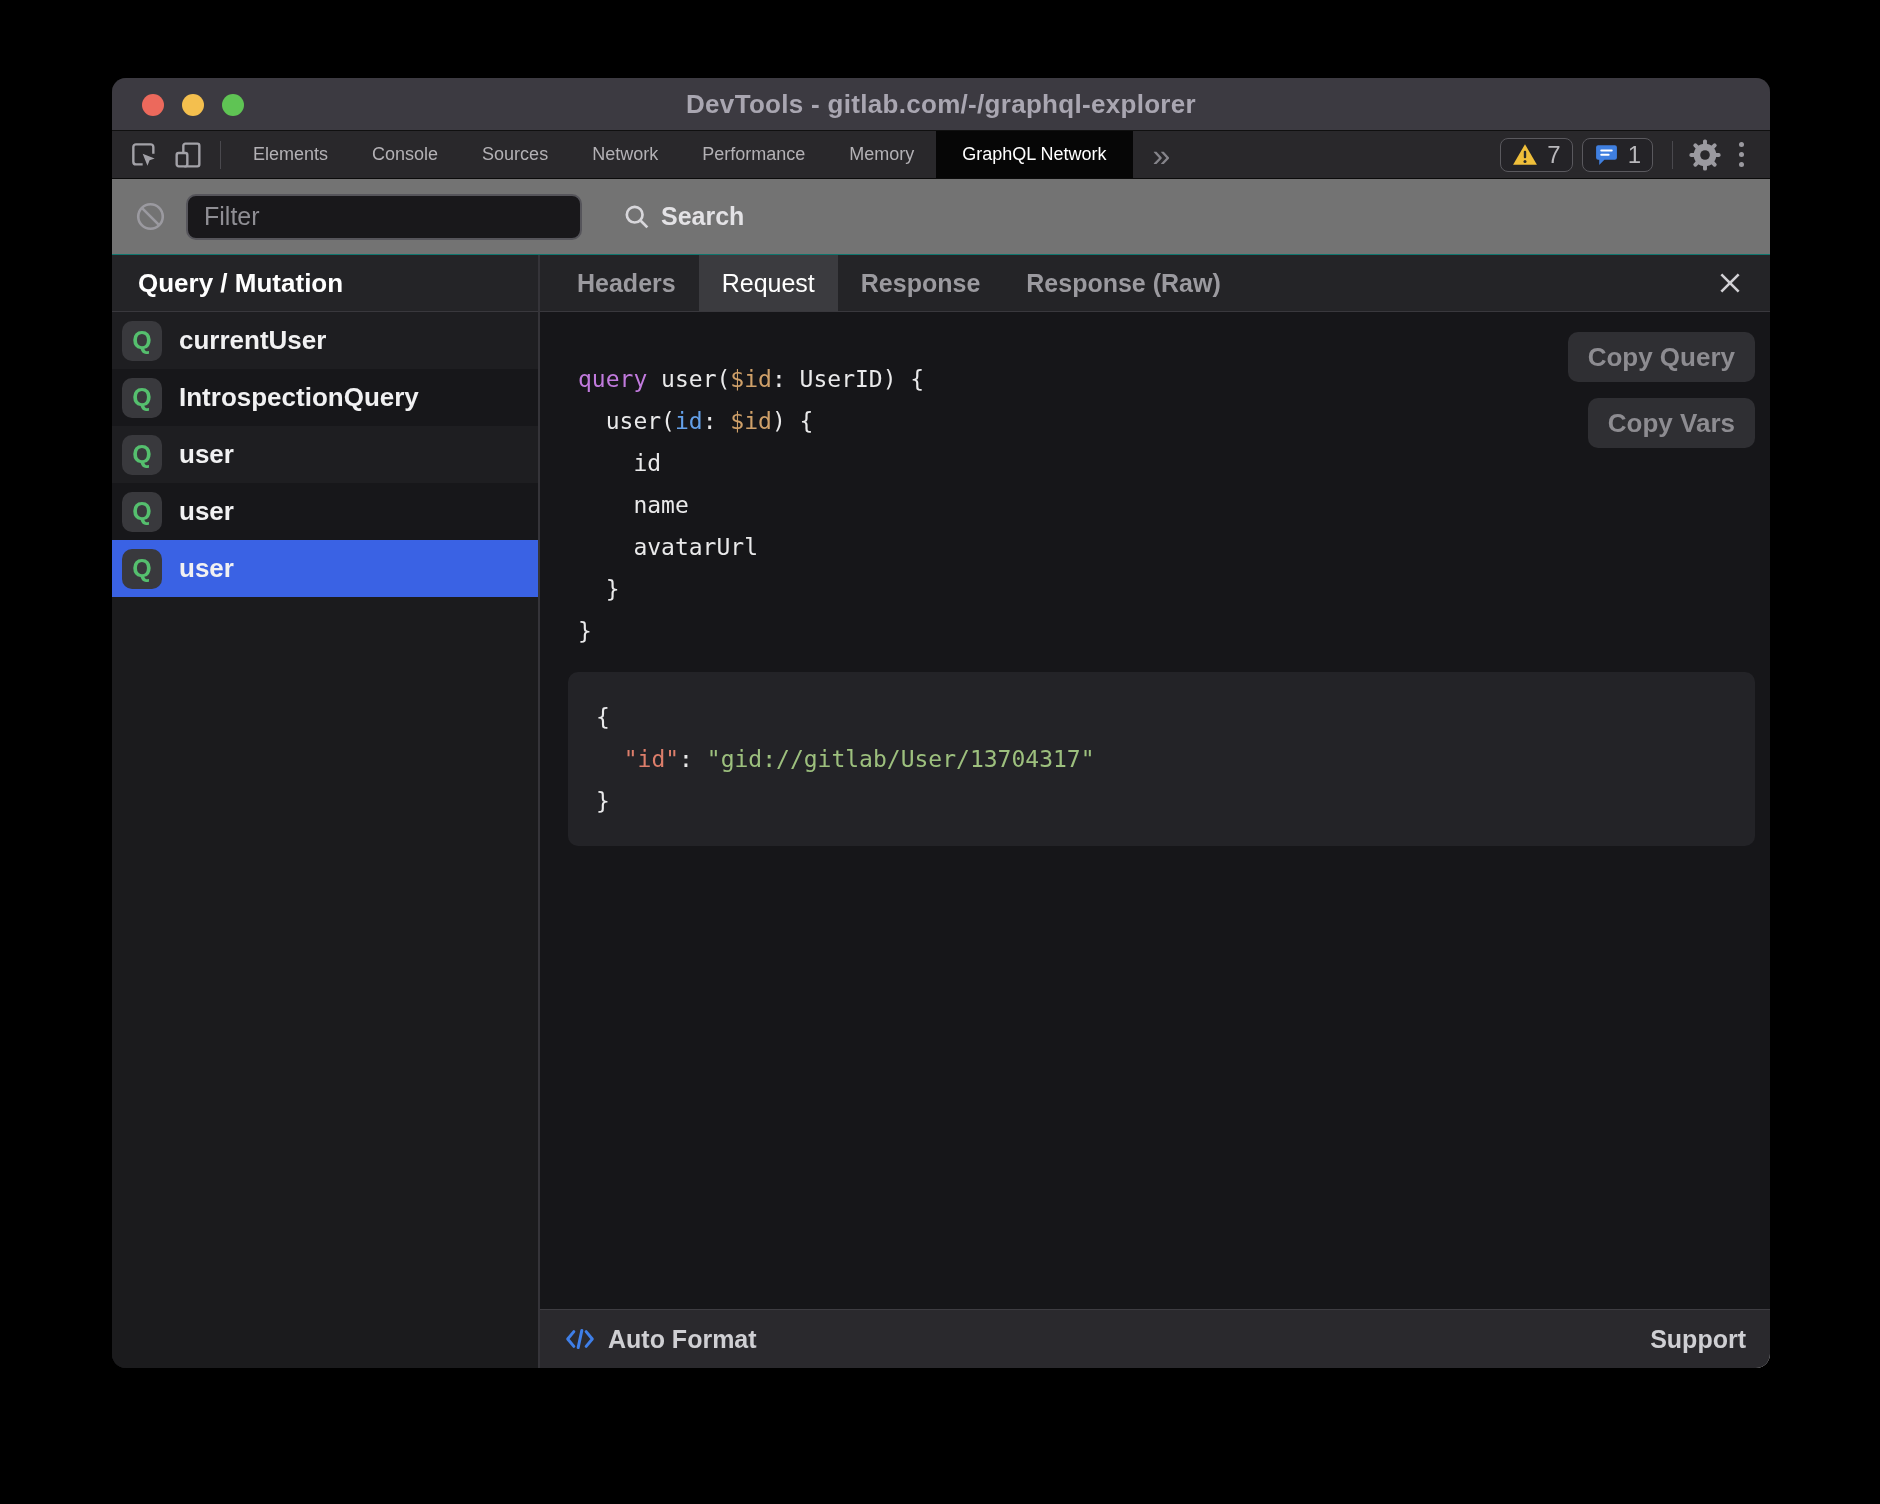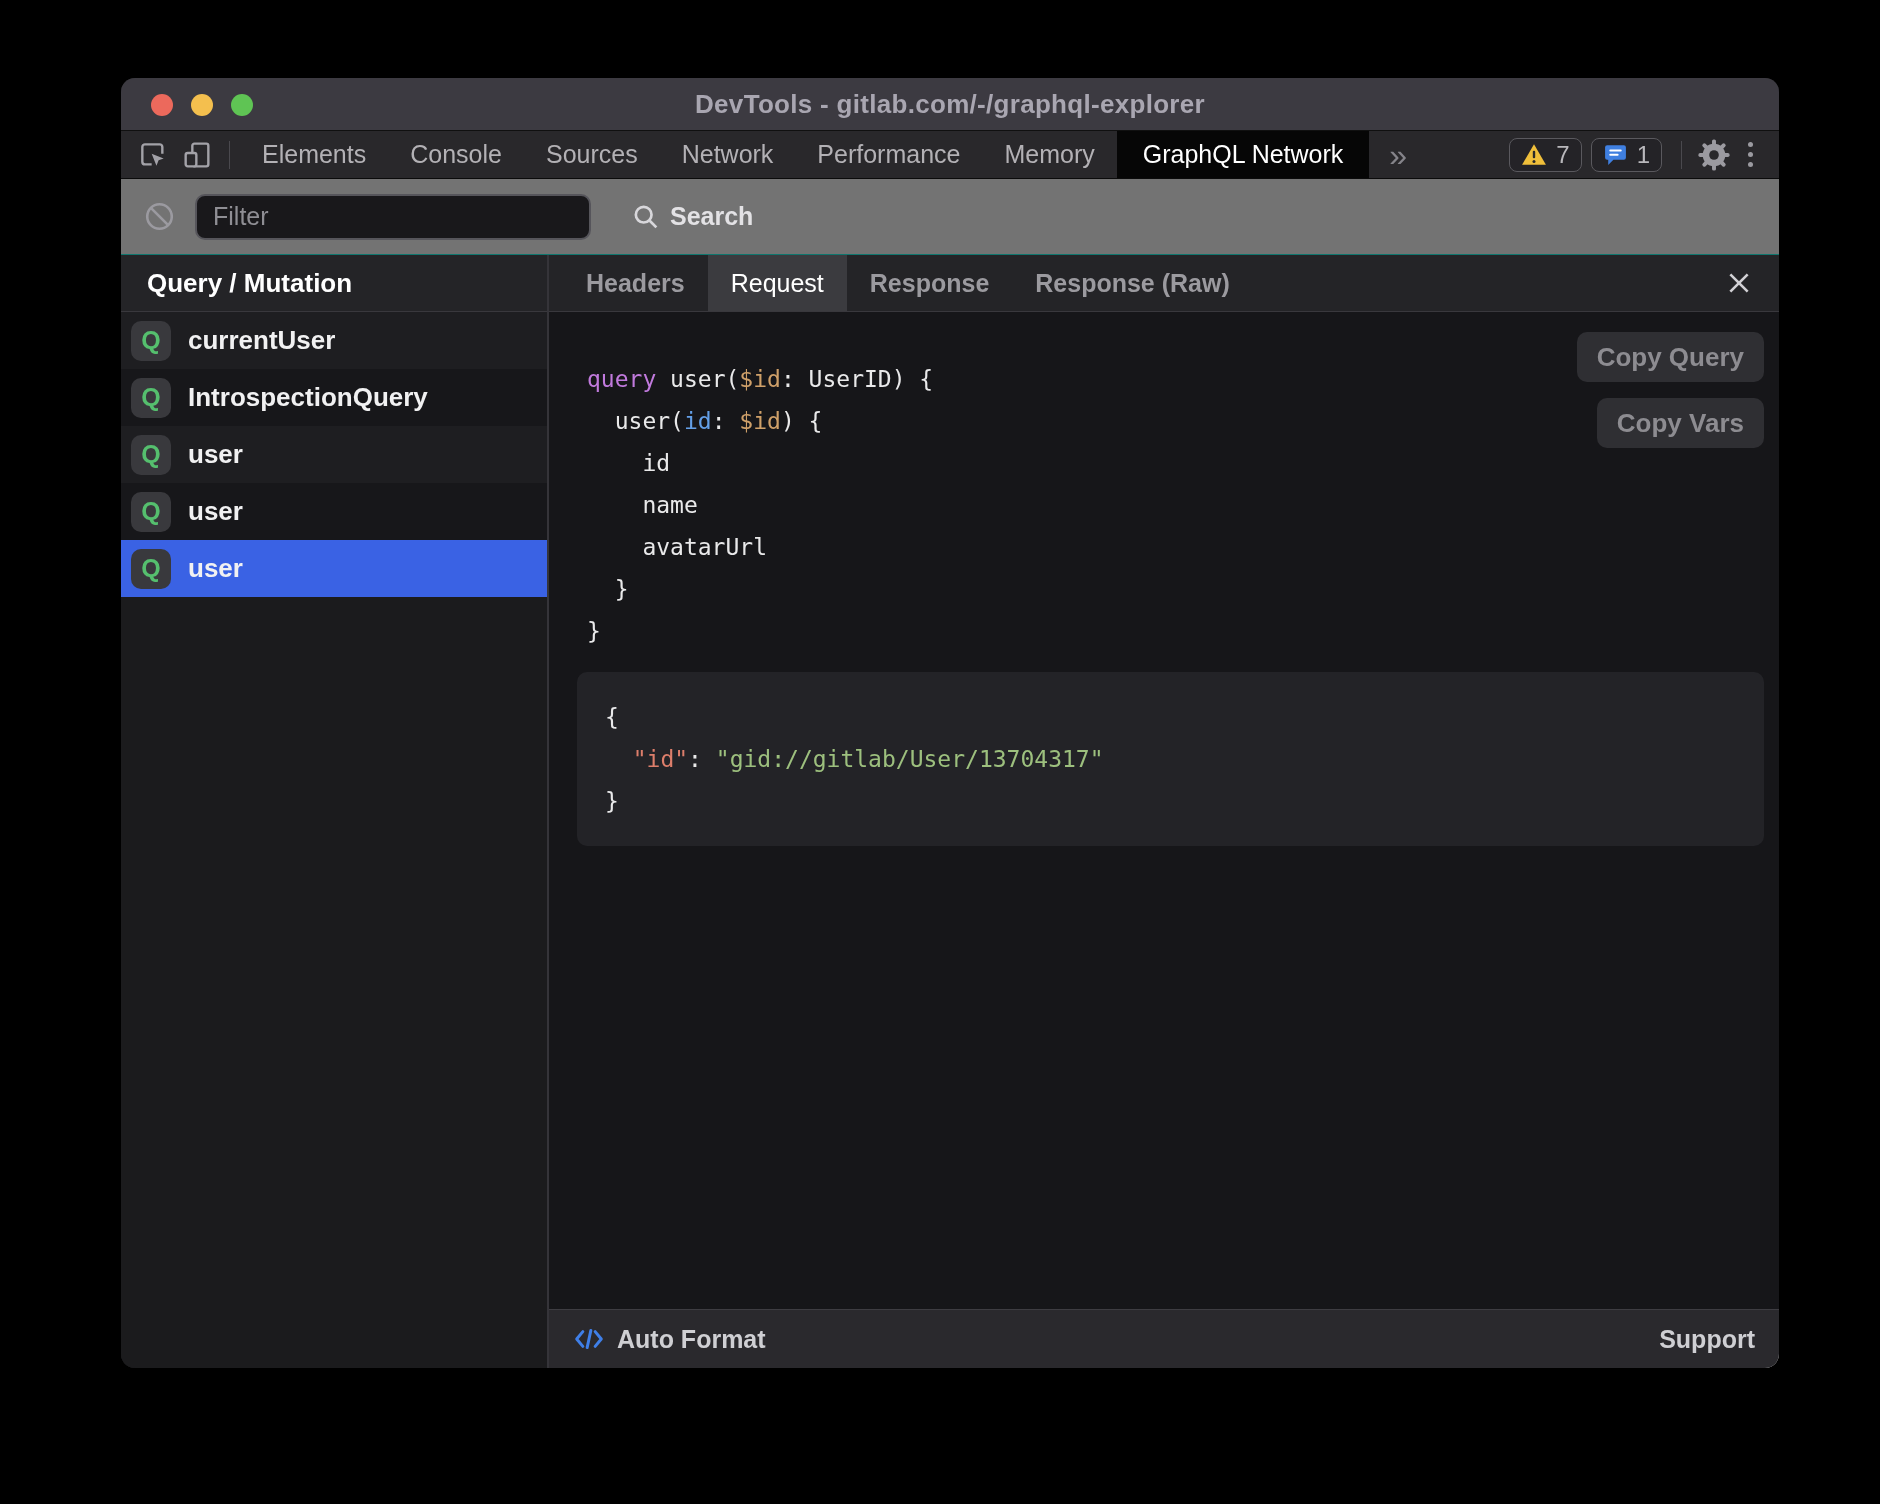--- a/index.html
+++ b/index.html
@@ -4,21 +4,20 @@
 <style>
   * { margin:0; padding:0; box-sizing:border-box; }
   html,body { width:1880px; height:1504px; background:#000; overflow:hidden;
               font-family:"Liberation Sans", sans-serif; }
 
   .window {
     position:absolute; left:112px; top:78px; width:1658px; height:1290px;
     border-radius:14px; background:#1e1e20; overflow:hidden;
     display:flex; flex-direction:column;
     box-shadow:0 30px 80px rgba(0,0,0,.7);
-    margin-left:9px;
   }
 
   
   .titlebar { height:53px; flex:0 0 53px; background:#3c3a41; position:relative;
               display:flex; align-items:center; justify-content:center;
               border-bottom:1px solid #101010; }
   .title { color:#a9a6b1; font-size:26px; font-weight:bold; letter-spacing:.3px; }
   .lights { position:absolute; left:30px; top:16px; display:flex; gap:18px; }
   .light { width:22px; height:22px; border-radius:50%; }
   .light.red    { background:var(--t-red); }
@@ -26,21 +25,21 @@
   .light.green  { background:var(--t-green); }
 
   
   .tabbar { height:48px; flex:0 0 48px; background:#29282b; display:flex; align-items:center;
             border-bottom:1px solid #0b0b0b; padding:0 14px 0 10px; }
   .icon-btn { width:44px; height:48px; display:flex; align-items:center; justify-content:center;
               color:#a3a2a8; }
   .vsep { width:1px; height:28px; background:#4a494e; margin:0 10px; flex:0 0 1px; }
   .main-tabs { display:flex; height:100%; align-items:center; }
   .main-tab { height:100%; display:flex; align-items:center; padding:0 22px;
-              color:#b3b1b5; font-size:25px; white-space:nowrap; cursor:default; }
+              color:#b3b1b5; font-size:18px; white-space:nowrap; cursor:default; }
   .main-tab.selected { background:#060606; color:#ffffff; padding:0 26px; }
   .chevron-more { color:#85848a; font-size:32px; padding:0 20px; line-height:48px; }
   .tab-spacer { flex:1; }
   .pill { height:34px; border:1px solid #5a595e; border-radius:8px; display:flex;
           align-items:center; gap:9px; padding:0 11px; margin-right:9px; background:#242327; }
   .pill .count { color:#b9b8bc; font-size:24px; }
   .kebab { display:flex; flex-direction:column; gap:5px; padding:0 12px; }
   .kebab span { width:5px; height:5px; border-radius:50%; background:#9b9aa0; display:block; }
 
   

